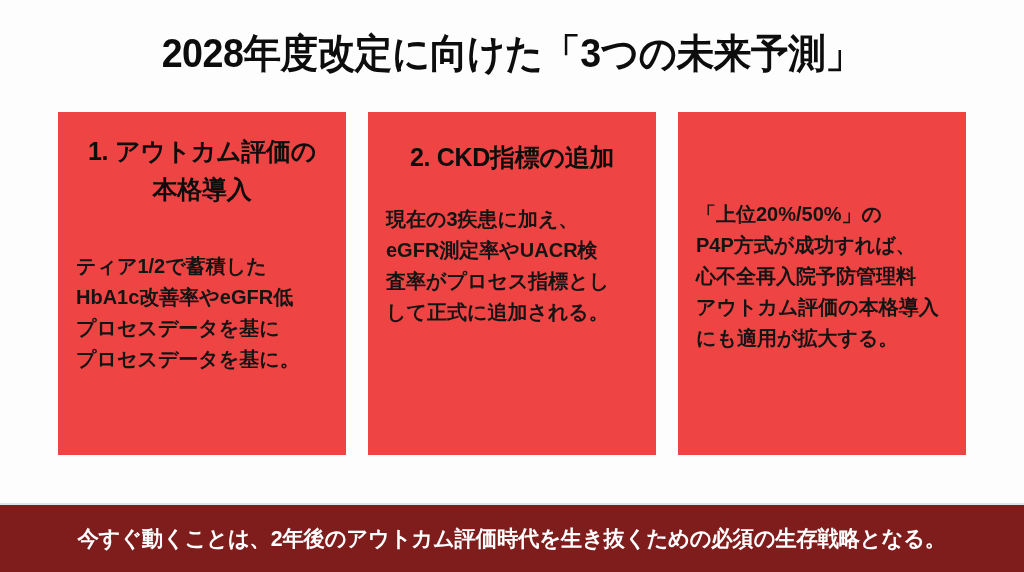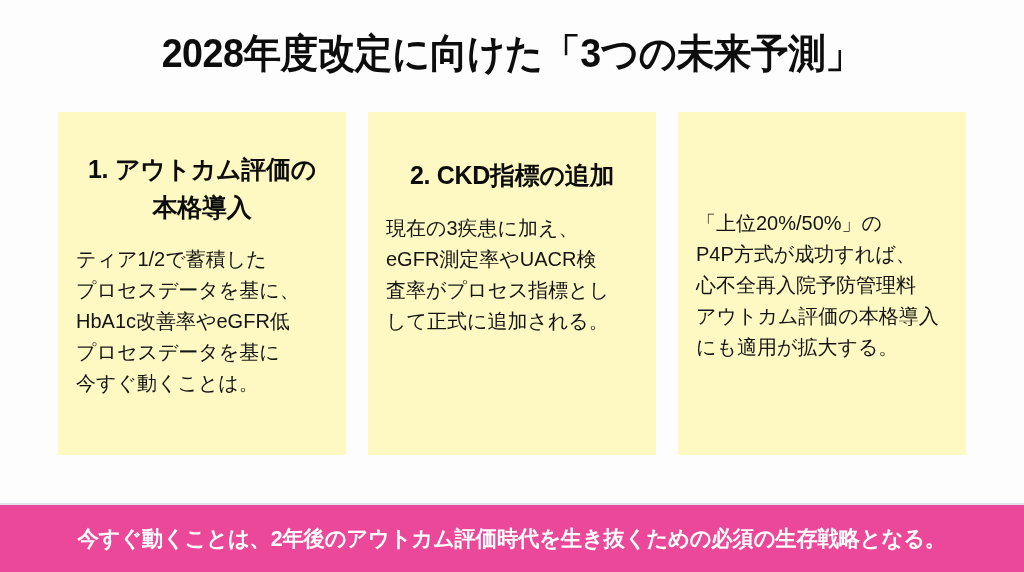--- a/index.html
+++ b/index.html
@@ -49,44 +49,44 @@
     width: 908px;
     height: 343px;
     display: flex;
     flex-direction: row;
     justify-content: space-between;
     align-items: stretch;
   }
 
   .card {
     width: 288px;
-    background: #fef9c3;
+    background: #ef4444;
     box-sizing: border-box;
-    padding: 38px 18px 18px 18px;
+    padding: 20px 18px 18px 18px;
     display: flex;
     flex-direction: column;
     align-items: flex-end;
   }
 
   .card-title {
     font-size: 25px;
     line-height: 38px;
     font-weight: 700;
     color: #0d0d0d;
     text-align: center;
     letter-spacing: -0.3px;
     width: 100%;
   }
 
   .card-body {
     margin-top: auto;
     margin-bottom: auto;
     font-size: 20px;
     line-height: 31px;
-    font-weight: 400;
+    font-weight: 700;
     color: #141414;
     text-align: left;
     width: 100%;
     padding-top: 14px;
   }
 
   .card-1 .card-body,
   .card-2 .card-body { text-align: left; }
   .card-3 .card-body { text-align: left; }
 
@@ -98,21 +98,21 @@
 
   .card-2 .card-title { padding-top: 6px; }
 
   
   .footer-band {
     position: absolute;
     left: 0;
     top: 503px;
     width: 1024px;
     height: 69px;
-    background: #ec4899;
+    background: #7f1d1d;
     border-top: 2px solid #dfe4ea;
     box-sizing: border-box;
     display: flex;
     align-items: center;
     justify-content: center;
   }
 
   .footer-text {
     color: #ffffff;
     font-size: 22px;
@@ -129,24 +129,23 @@
 <div class="slide">
 
   <div class="slide-title">2028年度改定に向けた「3つの未来予測」</div>
 
   <div class="cards">
 
     <div class="card card-1">
       <div class="card-title">1. アウトカム評価の本格導入</div>
       <div class="card-body">
         <span class="ln">ティア1/2で蓄積した</span>
-        <span class="ln">プロセスデータを基に、</span>
         <span class="ln">HbA1c改善率やeGFR低</span>
         <span class="ln">プロセスデータを基に</span>
-        <span class="ln">今すぐ動くことは。</span>
+        <span class="ln">プロセスデータを基に。</span>
       </div>
     </div>
 
     <div class="card card-2">
       <div class="card-title">2. CKD指標の追加</div>
       <div class="card-body">
         <span class="ln">現在の3疾患に加え、</span>
         <span class="ln">eGFR測定率やUACR検</span>
         <span class="ln">査率がプロセス指標とし</span>
         <span class="ln">して正式に追加される。</span>

